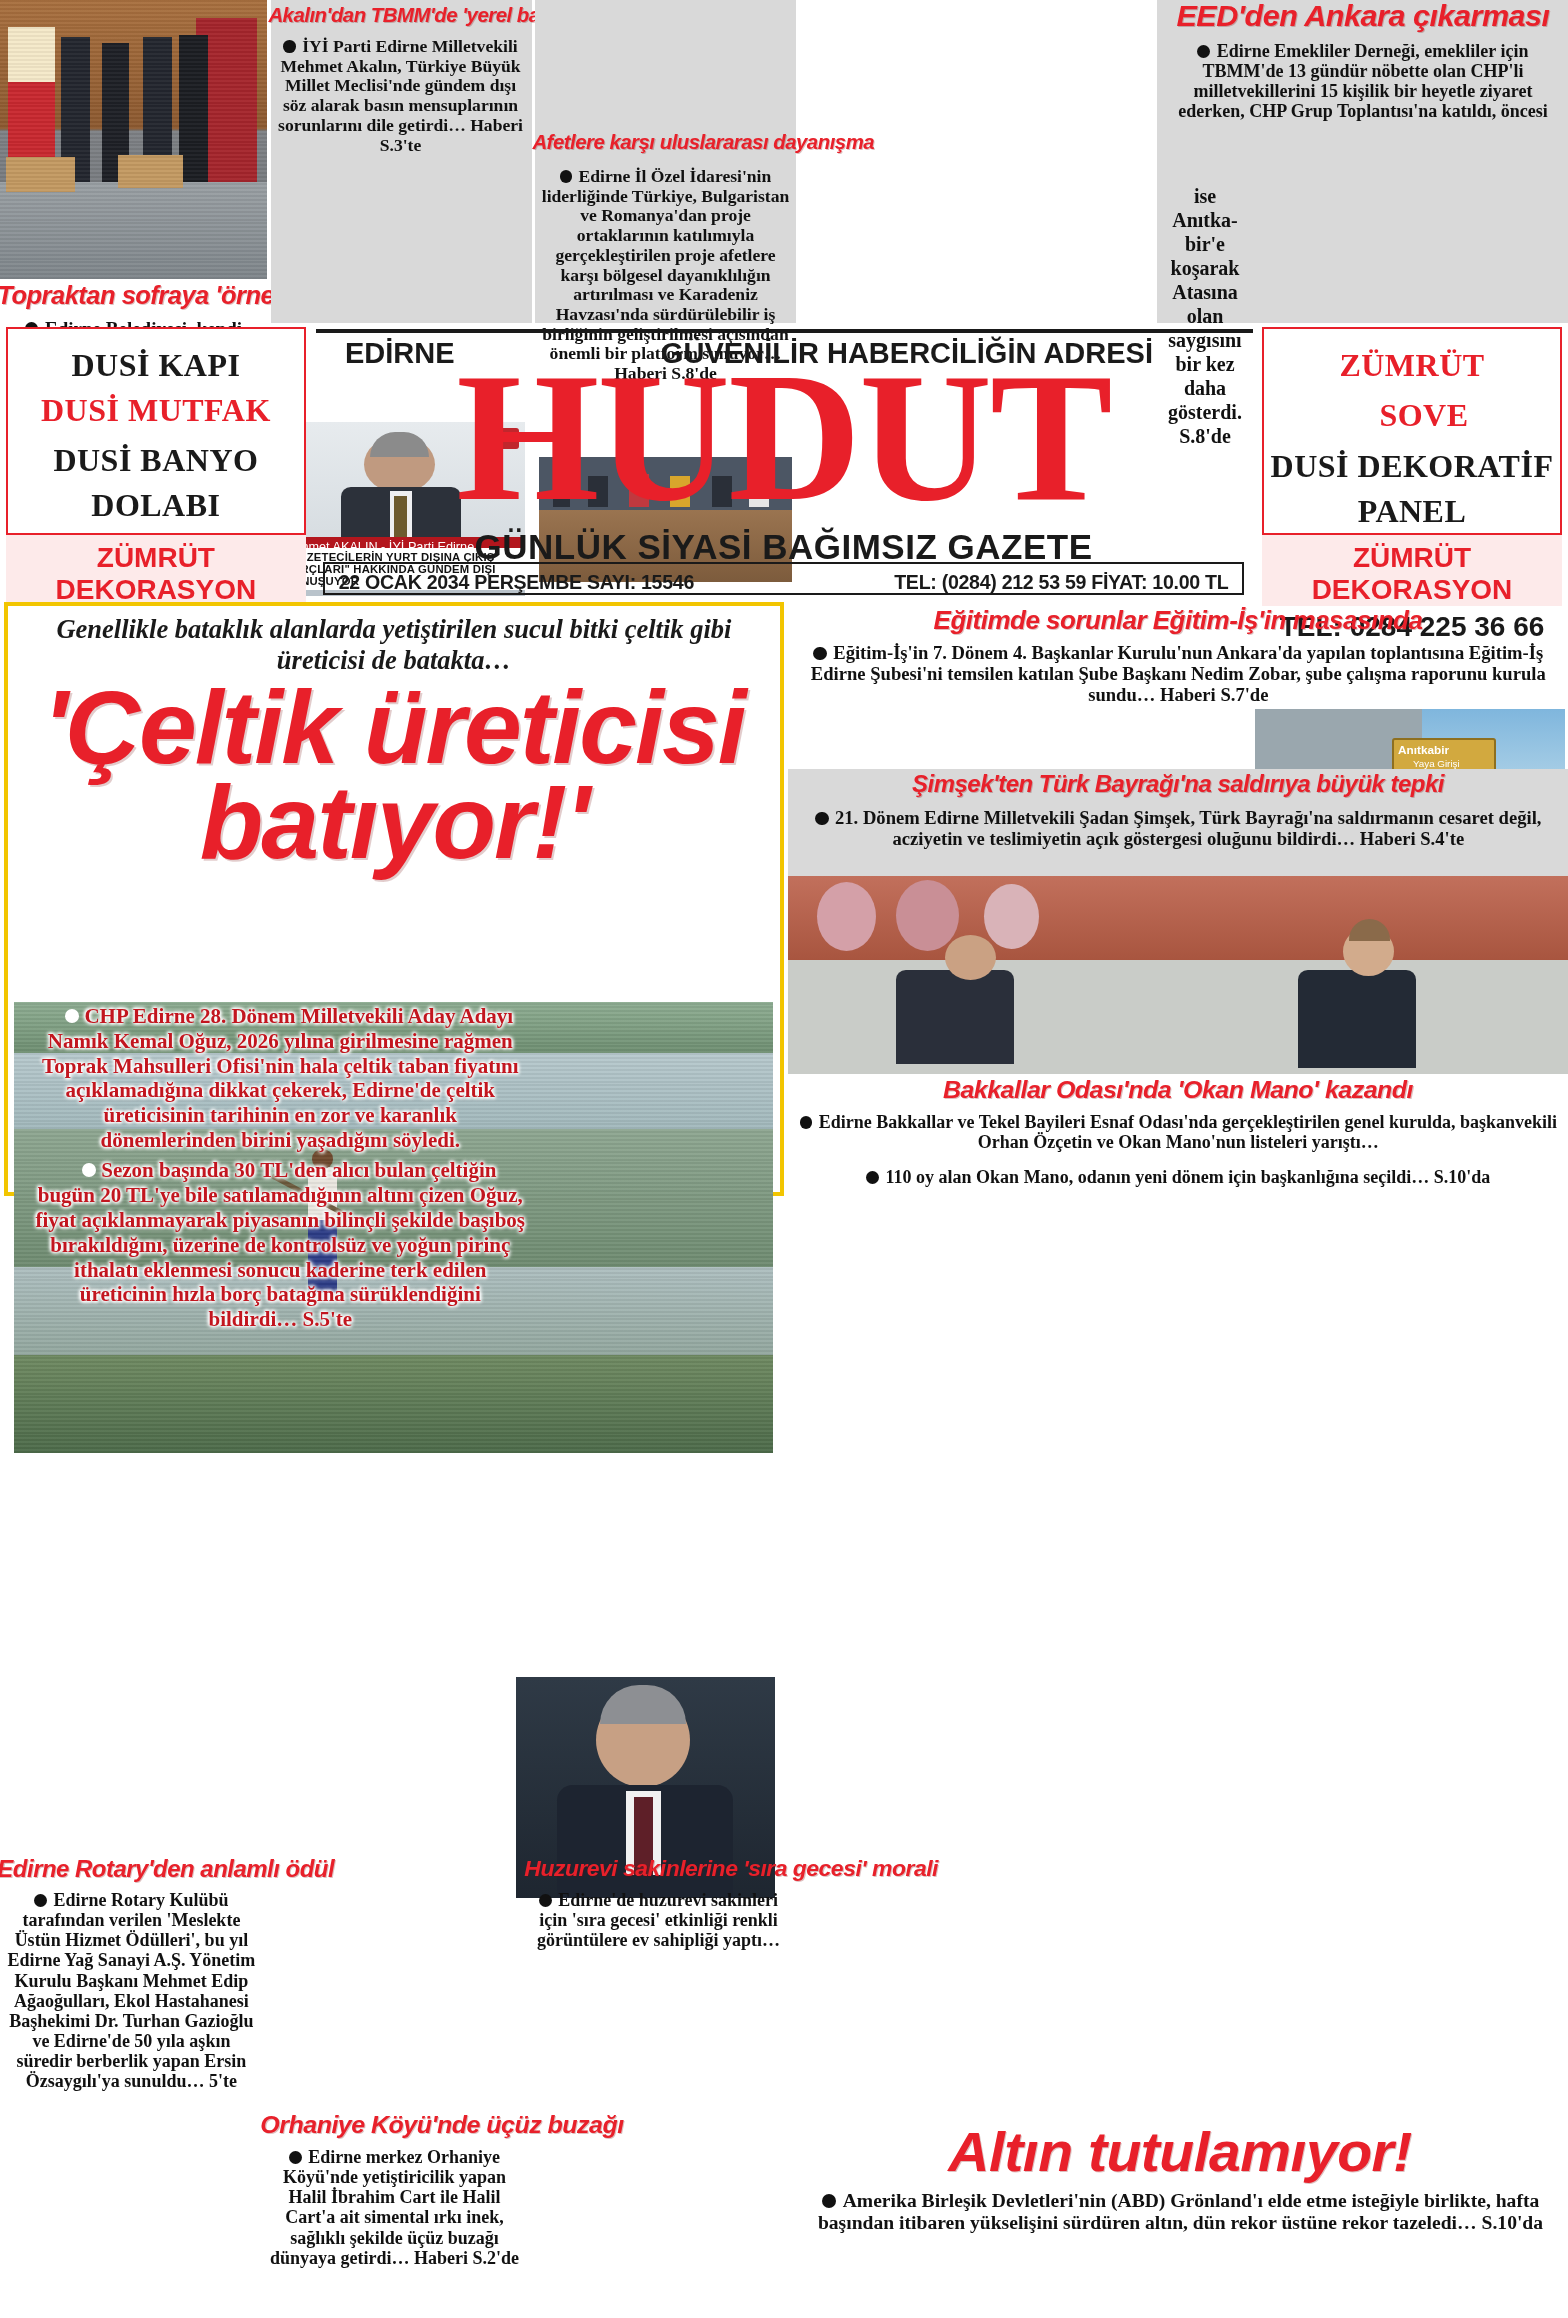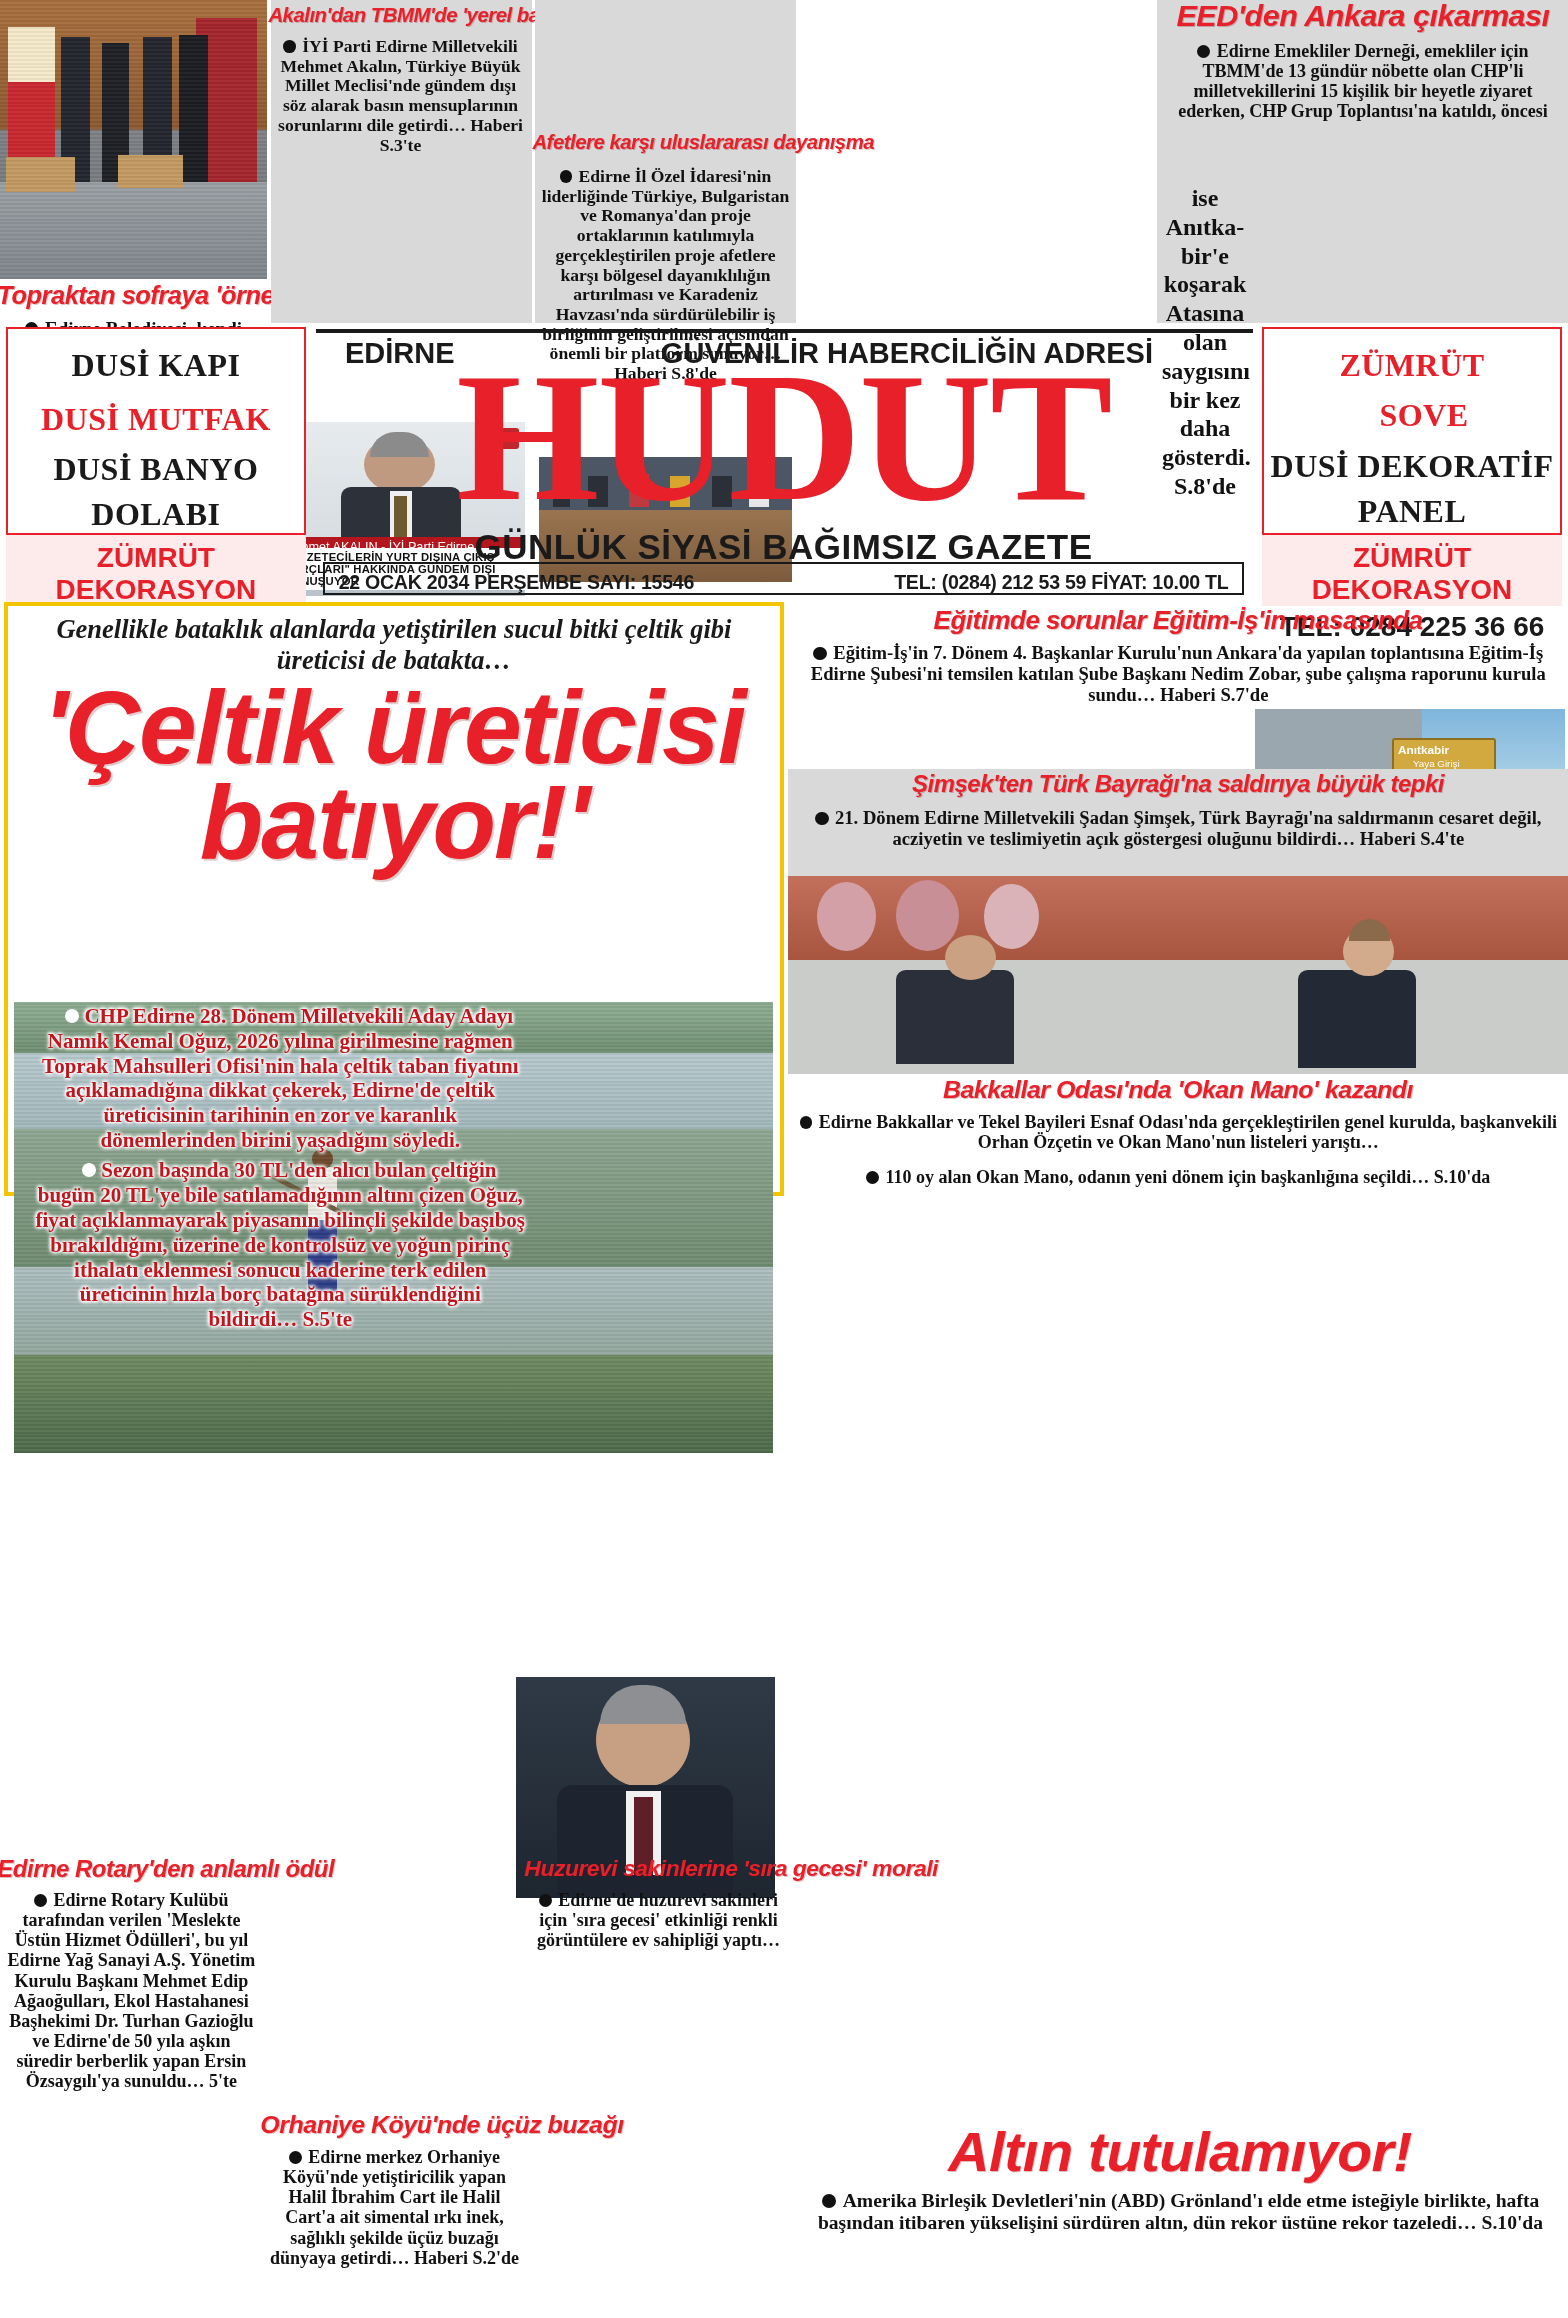--- a/index.html
+++ b/index.html
@@ -124,39 +124,39 @@
   <div class="abs lede" style="left:539px;top:167px;width:253px;font-size:17.6px;">
     <span class="bullet"></span><span>Edirne İl Özel İdaresi'nin liderliğinde Türkiye, Bulgaristan ve Romanya'dan proje ortaklarının katılımıyla gerçekleştirilen proje afetlere karşı bölgesel dayanıklılığın artırılması ve Karadeniz Havzası'nda sürdürülebilir iş birliğinin geliştirilmesi açısından önemli bir platform sunuyor… Haberi S.8'de</span>
   </div>
 
   <div class="abs grayblk" style="left:800px;top:0;width:768px;height:323px;opacity:0;"></div>
   <div class="abs grayblk" style="left:1157px;top:0;width:412px;height:323px;"></div>
   <div class="abs redhead" style="left:1162px;top:2px;width:402px;font-size:30px;">EED'den Ankara çıkarması</div>
   <div class="abs lede" style="left:1162px;top:41px;width:402px;font-size:18px;">
     <span class="bullet"></span><span>Edirne Emekliler Derneği, emekliler için TBMM'de 13 gündür nöbette olan CHP'li milletvekillerini 15 kişilik bir heyetle ziyaret ederken, CHP Grup Toplantısı'na katıldı, öncesi</span>
   </div>
-  <div class="abs lede" style="left:1162px;top:184px;width:86px;font-size:24px;line-height:1.2;">ise Anıtka- bir'e koşarak Atasına olan saygısını bir kez daha gösterdi. S.8'de</div>
+  <div class="abs lede" style="left:1162px;top:184px;width:86px;font-size:20px;line-height:1.2;">ise Anıtka- bir'e koşarak Atasına olan saygısını bir kez daha gösterdi. S.8'de</div>
   <div class="abs photo" style="left:1255px;top:131px;width:310px;height:184px;background:linear-gradient(#7fb6dd 0%,#a9cfe6 38%,#8a8f86 39%,#6e7a62 100%);">
     <div class="abs" style="left:0;top:0;width:167px;height:73px;background:#9aa7ae;"></div>
     <div class="abs" style="left:9.8px;top:73px;width:73px;height:59px;background:#e9eaea;"></div>
     <div class="abs" style="left:137px;top:29px;width:104px;height:35px;background:#d2a93f;border:2.9px solid #8e6f1f;border-radius:2.9px;"></div>
     <div class="abs" style="left:182px;top:65px;width:6.9px;height:57px;background:#d2a93f;"></div>
     <div class="abs" style="left:0;top:125px;width:310px;height:59px;background:#3a3f46;"></div>
     <div class="abs" style="left:94px;top:133px;width:127px;height:33px;background:#c5262c;"></div>
     <div class="abs" style="left:143px;top:34px;width:94px;color:#fff;font-family:'Liberation Sans',sans-serif;font-size:11.8px;font-weight:bold;">Anıtkabir</div>
     <div class="abs" style="left:158px;top:49px;width:94px;color:#fff;font-family:Liberation Sans, sans-serif;font-size:9.8px;">Yaya Girişi</div>
     <div class="abs" style="left:96px;top:137px;width:123px;color:#fff;font-family:'Liberation Sans',sans-serif;font-size:9.3px;font-weight:bold;text-align:center;line-height:1.15;">EDİRNE EMEKLİLER DERNEĞİ</div>
   </div>
 
   <div class="abs" style="left:0;top:325px;width:1568px;height:271px;">
     <div class="abs" style="left:316px;top:3.9px;width:937px;height:3.9px;background:#1a1a1a;"></div>
 
     <div class="abs ad-box" style="left:5.9px;top:2px;width:300px;height:218px;">
       <div class="ad-line" style="margin-top:17.6px;">DUSİ KAPI</div>
-      <div class="ad-line red" style="margin-top:17px;">DUSİ MUTFAK</div>
+      <div class="ad-line red" style="margin-top:8px;">DUSİ MUTFAK</div>
       <div class="ad-line" style="margin-top:13.7px;">DUSİ BANYO</div>
       <div class="ad-line" style="margin-top:7.8px;">DOLABI</div>
     </div>
     <div class="abs ad-strip" style="left:5.9px;top:208px;width:300px;height:73px;">
       <div class="t1" style="text-align:center;margin-top:6.9px;">ZÜMRÜT DEKORASYON</div>
       <div class="t2" style="text-align:center;margin-top:4.9px;">TEL: 0284 225 36 66</div>
     </div>
 
     <div class="abs ad-box" style="left:1262px;top:2px;width:300px;height:218px;">
       <div class="ad-line red" style="margin-top:17.6px;">ZÜMRÜT</div>

